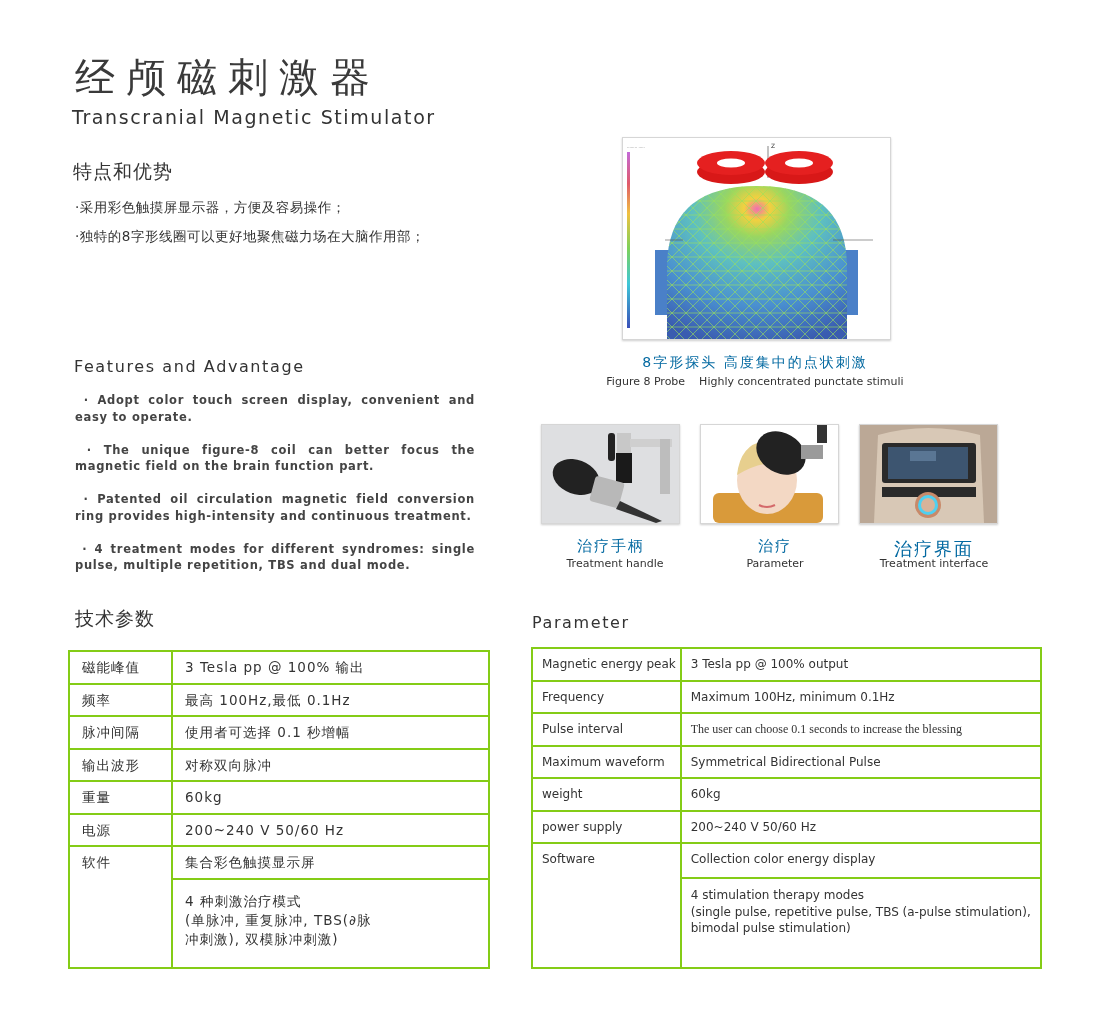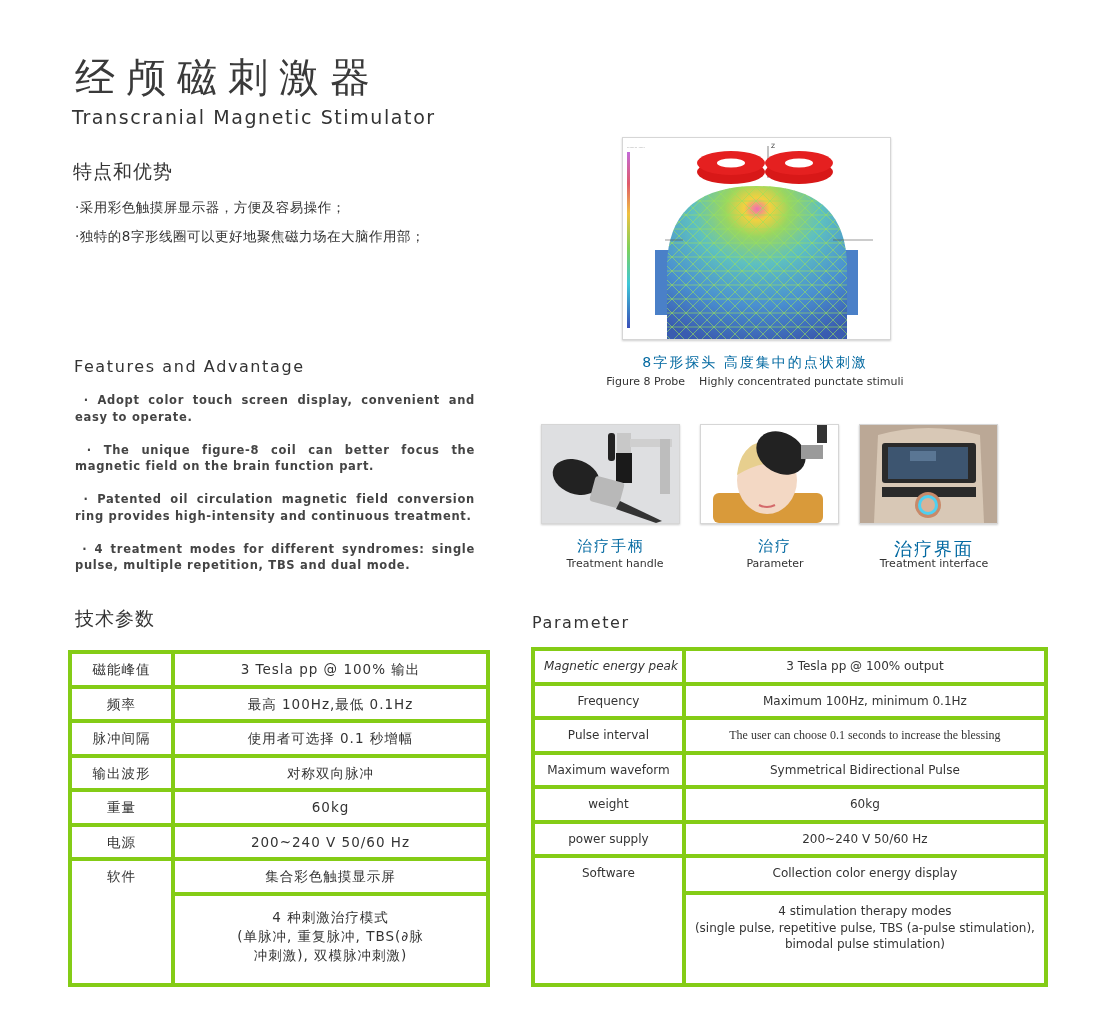--- a/index.html
+++ b/index.html
@@ -10,21 +10,21 @@
   .h-cn { font-size:19px; color:#333; letter-spacing:1px; }
   .bullets-cn { left:75px; top:193px; font-size:13.5px; line-height:28.5px; color:#333; letter-spacing:0.5px; }
   .bullets-cn div { white-space:nowrap; }
   .h-en { font-size:16px; letter-spacing:1.6px; color:#333; }
   .bullets-en { left:75px; top:392px; width:400px; font-size:11.5px; line-height:16.5px; color:#444; letter-spacing:0.7px; }
   .bullets-en p { margin:0 0 16.5px 0; text-align:justify;font-weight:bold; }
   .figure { background:#fff; border:1px solid #d6d6d6; box-shadow:0 1px 2px rgba(0,0,0,0.2); overflow:hidden; }
   .cap-cn { font-size:14px; letter-spacing:2px; color:#0369a1; text-align:center; }
   .cap-en { font-size:11px; color:#333; text-align:center; }
   table { border-collapse:collapse; position:absolute; }
-  td { border:4px solid #84cc16; vertical-align:top;text-align:center; }
+  td { border:2px solid #84cc16; vertical-align:top; }
   .t-cn td { font-size:13.5px; color:#333; letter-spacing:1px; padding:0 12px; height:30.5px; line-height:30px; }
   .t-cn td.multi { line-height:19px; padding-top:12px; height:75px; }
   .t-en td { font-size:12px; color:#333; padding:0 9px; height:30.5px; line-height:30px; }
   .t-en td.multi { line-height:16.5px; padding-top:8px; height:80px; }
 </style>
 </head>
 <body>
 
 <div class="abs title-cn">经颅磁刺激器</div>
 <div class="abs title-en">Transcranial Magnetic Stimulator</div>
@@ -181,21 +181,21 @@
   </table>
 
 <div class="abs h-en" style="left:532px;top:613px;">Parameter</div>
 <table class="t-en" style="left:531px;top:647px;width:502px;">
   <colgroup>
       <col style="width:140px">
       <col>
     </colgroup>
   <tbody>
       <tr>
-        <td style="padding:0 4px 0 9px;white-space:nowrap;font-style:italic;">Magnetic energy peak</td>
+        <td style="padding:0 4px 0 9px;white-space:nowrap;">Magnetic energy peak</td>
         <td>3 Tesla pp @ 100% output</td>
       </tr>
   <tr>
         <td>Frequency</td>
         <td>Maximum 100Hz, minimum 0.1Hz</td>
       </tr>
   <tr>
         <td>Pulse interval</td>
         <td style="white-space:nowrap;font-family:Liberation Serif, serif;">The user can choose 0.1 seconds to increase the blessing</td>
       </tr>

